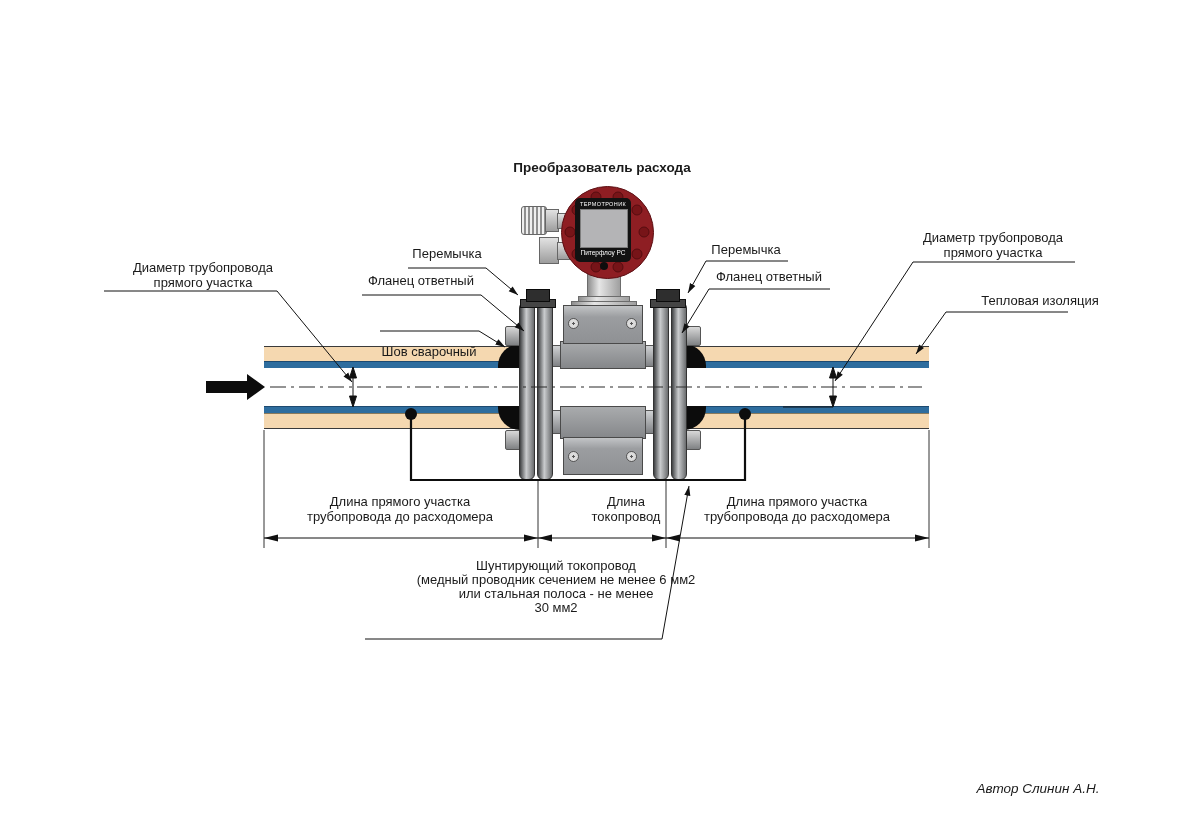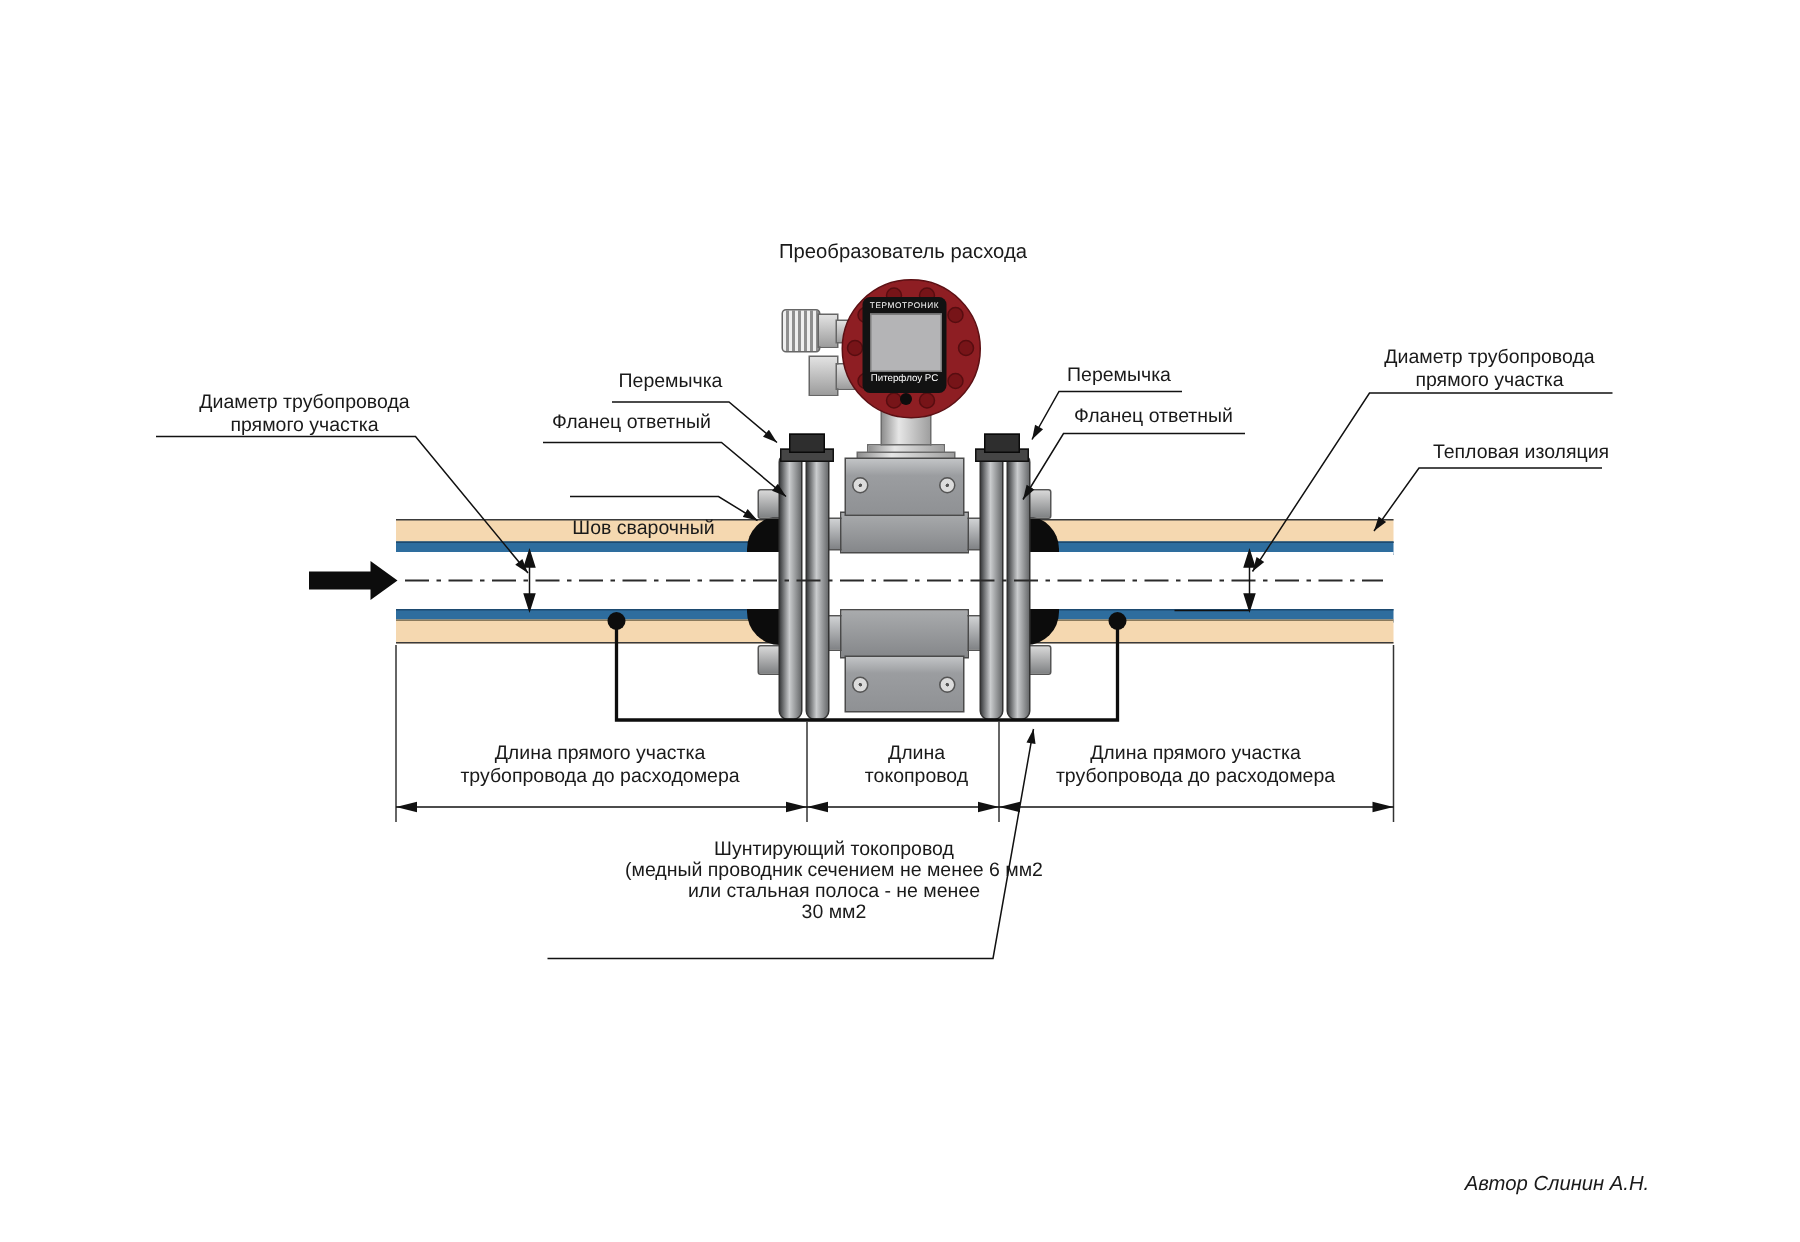--- a/index.html
+++ b/index.html
@@ -8,21 +8,21 @@
     --device-head:#8e1e23;
     --line:#1a1a1a;
   }
   html,body{margin:0;padding:0;background:#fff;}
   #canvas{position:relative;width:1200px;height:828px;background:#fff;overflow:hidden;
           font-family:"Liberation Sans","DejaVu Sans",sans-serif;color:var(--line);}
   .abs{position:absolute;}
   .lbl{position:absolute;transform:translateX(-50%);text-align:center;white-space:nowrap;
        font-size:13px;line-height:14.5px;color:var(--line);}
   .title{font-size:17.5px;}
-  .bold{font-weight:normal;}
+  .bold{font-weight:bold;}
   .italic{font-style:italic;}
   
   .tan{background:var(--insulation);border-top:1px solid #3a3a3a;border-bottom:1px solid #8a7a5c;}
   .tanb{background:var(--insulation);border-bottom:1px solid #3a3a3a;border-top:1px solid #8a7a5c;}
   .blue{background:var(--pipe-wall);border-top:1px solid #1d4a70;border-bottom:1px solid #1d4a70;}
   .interior{background:#fff;}
   
   .block{background:linear-gradient(180deg,#c2c4c6,#9b9da0 30%,#8f9194);border:1px solid #4a4a4a;}
   .tube{background:linear-gradient(180deg,#a9abad,#85878a);border:1px solid #4a4a4a;}
   .stub{background:linear-gradient(180deg,#d0d2d4,#808285);border:1px solid #555;border-radius:4px;}
@@ -189,27 +189,27 @@
   </div>
   <div class="lbl" style="left:447px;top:247px;">Перемычка</div>
   <div class="lbl" style="left:421px;top:274px;">Фланец ответный</div>
   <div class="lbl" style="left:429px;top:310px;margin-top:35px;">Шов сварочный</div>
   <div class="lbl" style="left:746px;top:243px;">Перемычка</div>
   <div class="lbl" style="left:769px;top:270px;">Фланец ответный</div>
   <div class="lbl" style="left:993px;top:231px;">
     <div>Диаметр трубопровода</div>
     <div>прямого участка</div>
   </div>
-  <div class="lbl" style="left:1014px;top:294px;">Тепловая изоляция</div>
+  <div class="lbl" style="left:1040px;top:294px;">Тепловая изоляция</div>
 
   <div class="lbl" style="left:400px;top:495px;">
     <div>Длина прямого участка</div>
     <div>трубопровода до расходомера</div>
   </div>
-  <div class="lbl" style="left:611px;top:495px;">
+  <div class="lbl" style="left:626px;top:495px;">
     <div>Длина</div>
     <div>токопровод</div>
   </div>
   <div class="lbl" style="left:797px;top:495px;">
     <div>Длина прямого участка</div>
     <div>трубопровода до расходомера</div>
   </div>
 
   <div class="lbl" style="left:556px;top:559px;line-height:14px;">
     <div>Шунтирующий токопровод</div>

